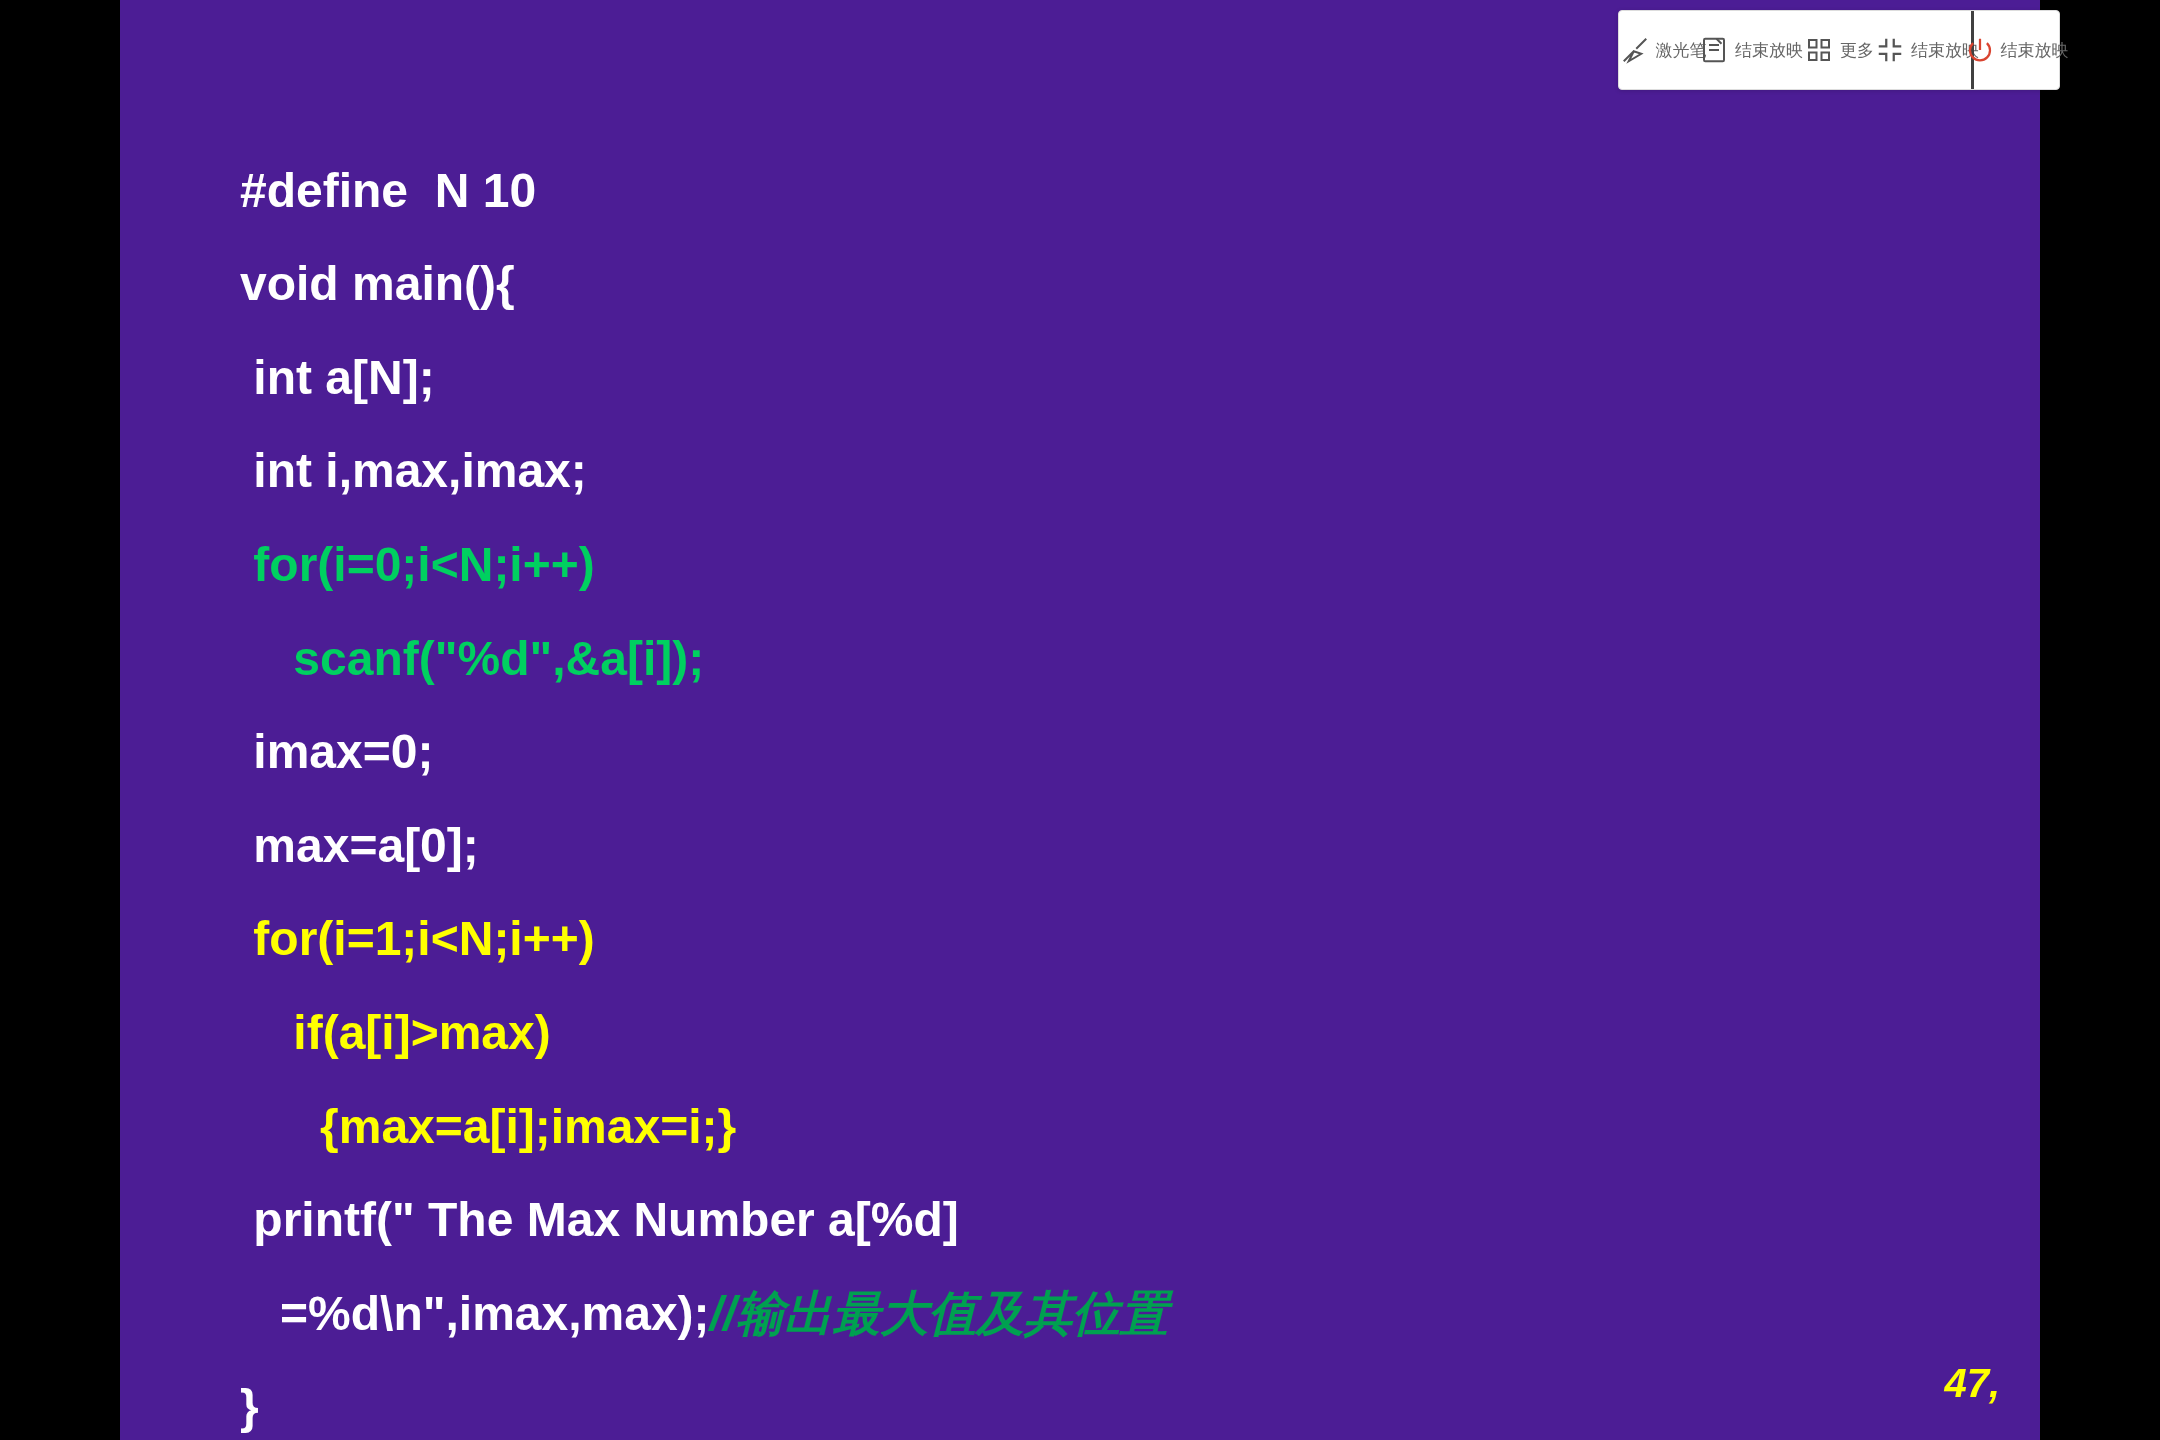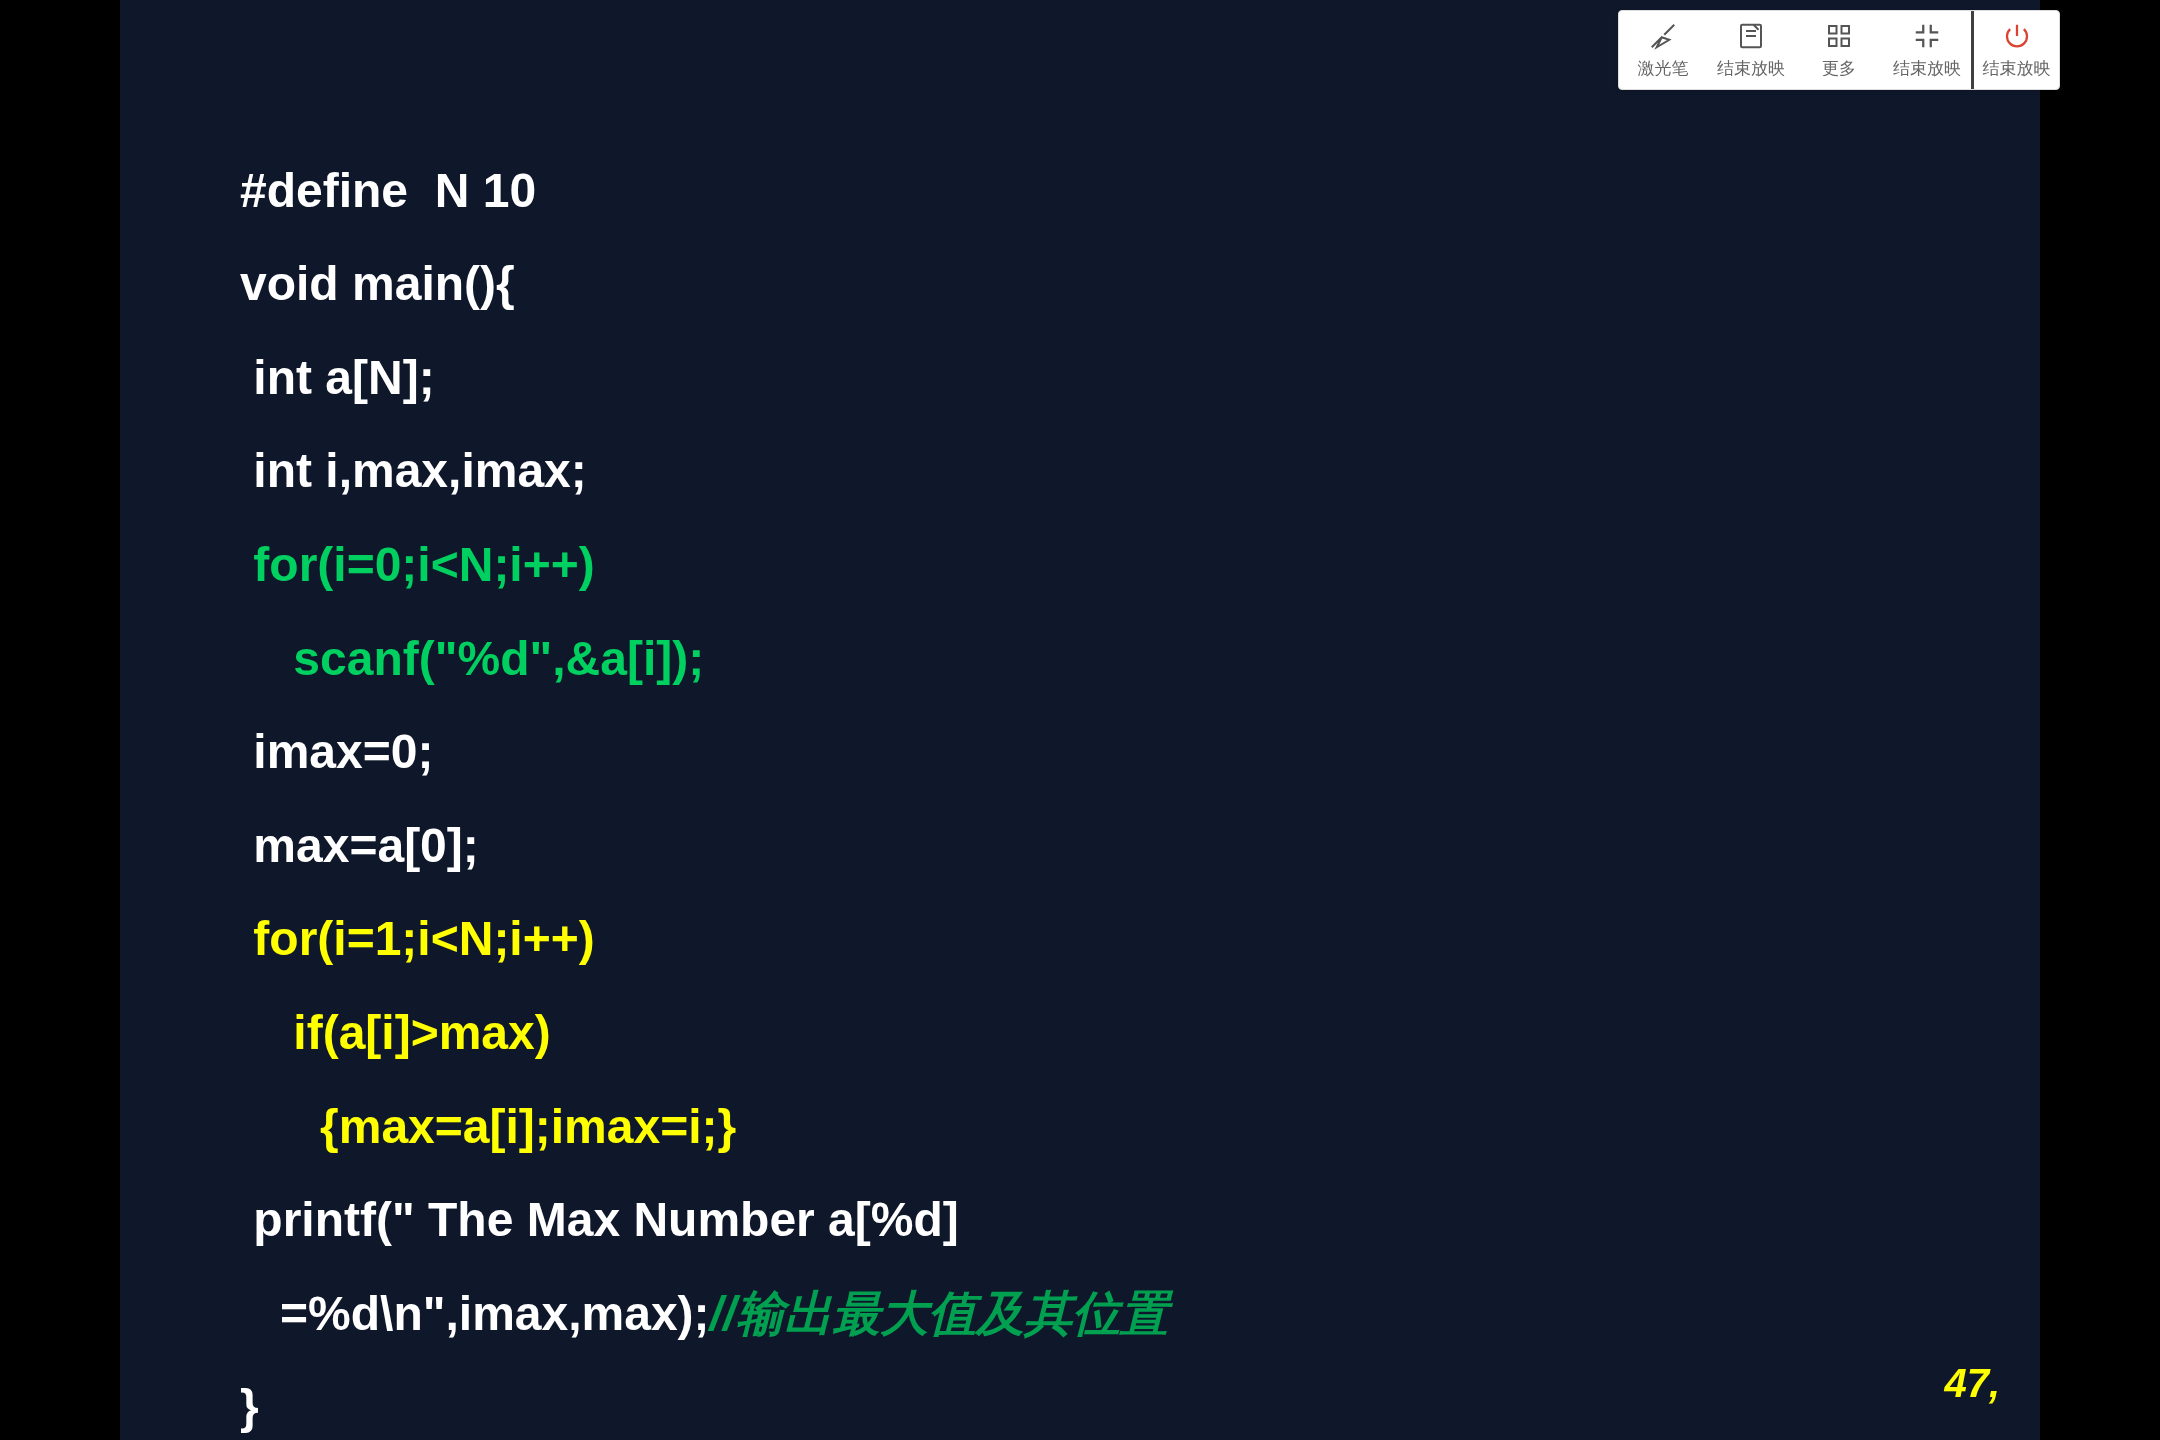--- a/index.html
+++ b/index.html
@@ -4,21 +4,21 @@
 <style>
   * { margin: 0; padding: 0; box-sizing: border-box; }
   html, body { width: 2160px; height: 1440px; background: #000; font-family: Arial, sans-serif; overflow: hidden; }
   
   .stage {
     position: absolute;
     left: 120px;
     top: 0;
     width: 1920px;
     height: 1440px;
-    background: #0f172a;
+    background: #4c1d95;
     padding: 50px 80px 40px 120px;
   }
   
   .code {
     font-family: "Arial", sans-serif;
     font-size: 48px;
     font-weight: bold;
     line-height: 1.95;
     white-space: pre;
     color: #fff;
@@ -65,21 +65,21 @@
     background: #ffffff;
     border: 1px solid #ddd;
     border-radius: 4px;
     box-shadow: 0 1px 4px rgba(0,0,0,.15);
     z-index: 10;
   }
   .tb-item {
     width: 88px;
     height: 78px;
     display: flex;
-    flex-direction: column;
+    flex-direction: row;
     align-items: center;
     justify-content: center;
     gap: 6px;
     cursor: pointer;
     position: relative;
   }
   .tb-item + .tb-item::before {
     display: none;
   }
   .tb-item:last-child {

